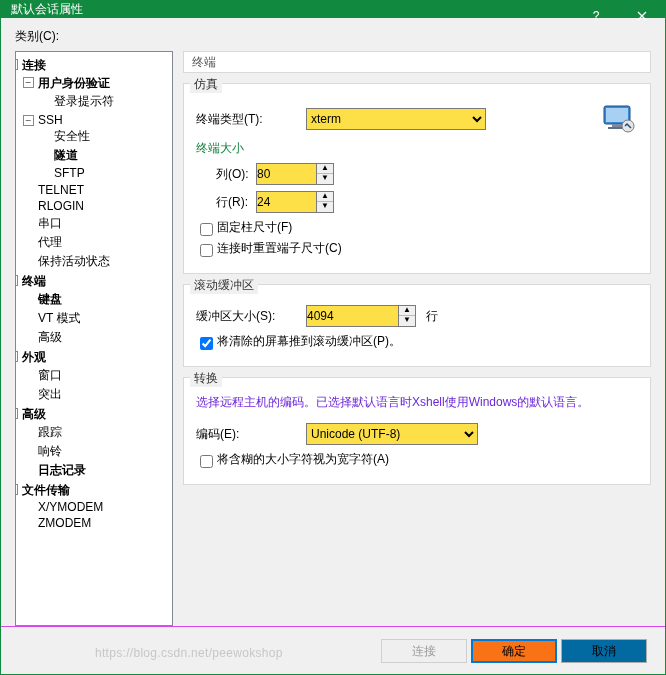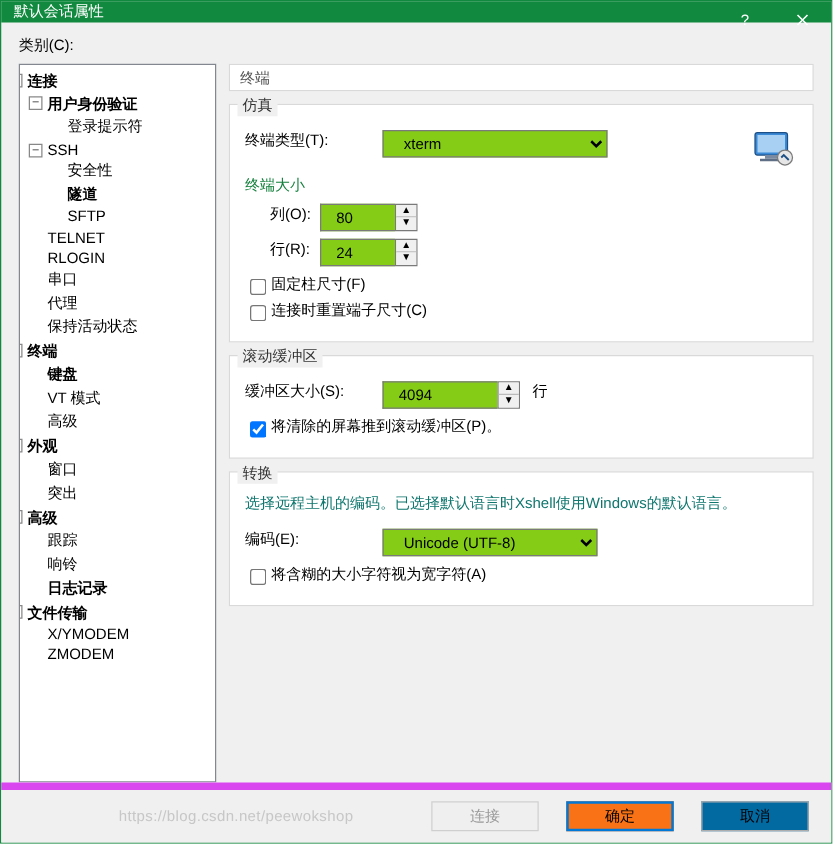--- a/index.html
+++ b/index.html
@@ -15,36 +15,36 @@
 .tree ul { list-style: none; margin: 0; padding-left: 16px; }
 .tree > ul { padding-left: 2px; }
 .tree li { position: relative; padding: 1px 0; white-space: nowrap; }
 .tree .tgl { position: absolute; left: -13px; top: 3px; width: 11px; height: 11px; border: 1px solid #888; background: #fff; font-size: 10px; line-height: 9px; text-align: center; color: #444; cursor: default; }
 .tree .node { padding: 0 2px; cursor: default; }
 .tree .bold { font-weight: 700; }
 .main { flex: 1; display: flex; flex-direction: column; gap: 10px; min-width: 0; }
 .header-strip { height: 22px; border: 1px solid #d9d9d9; background: #fff; padding: 2px 8px; color: #555; }
 .groupbox { border: 1px solid #d9d9d9; background: #fff; padding: 14px 12px 12px 12px; position: relative; }
 .groupbox .legend { position: absolute; top: -8px; left: 6px; background: #f0f0f0; padding: 0 4px; color: #333; }
-.row { display: flex; margin: 6px 0; }
+.row { display: flex; align-items: center; margin: 6px 0; }
 .lbl { width: 110px; }
 .lbl-sm { width: 60px; padding-left: 20px; }
-select, input[type="text"] { height: 22px; border: 1px solid #7a7a7a; background: #84cc16; padding: 1px 12px; font-size: 12px; }
+select, input[type="text"] { height: 22px; border: 1px solid #7a7a7a; background: #fde047; padding: 1px 0; font-size: 12px; }
 select { width: 180px; }
 .spinner { display: flex; }
 .spinner input { width: 60px; border-right: none; }
 .spin-btns { display: flex; flex-direction: column; border: 1px solid #7a7a7a; }
 .spin-btns div { width: 16px; height: 10px; font-size: 8px; line-height: 8px; text-align: center; background: #f0f0f0; border-bottom: 1px solid #bbb; }
 .spin-btns div:last-child { border-bottom: none; }
 .subhead { color: #15803d; margin: 4px 0 4px 0; }
 input[type="checkbox"] { margin: 0 4px 0 0; vertical-align: middle; }
 .chkrow { display: flex; align-items: flex-end; margin: 4px 0 4px 4px; }
 .monitor-icon { width: 36px; height: 30px; }
-.note { color: #0f766e; margin: 2px 0 12px 0; }
-.btnbar { height: 48px; display: flex; align-items: center; justify-content: flex-end; gap: 22px; padding: 0 18px; border-top: 6px solid #d946ef; background: #f0f0f0; position: relative; }
+.note { color: #6d28d9; margin: 2px 0 12px 0; }
+.btnbar { height: 48px; display: flex; align-items: center; justify-content: flex-end; gap: 4px; padding: 0 18px; border-top: 1px solid #d946ef; background: #f0f0f0; position: relative; }
 .btn-win { min-width: 86px; height: 24px; border: 1px solid #adadad; background: #0369a1; text-align: center; line-height: 22px; cursor: default; }
 .btn-win.disabled { color: #9a9a9a; border-color: #cfcfcf; background: #efefef; }
 .btn-win.default { border: 2px solid #0078d7; background: #f97316; line-height: 20px; }
 .watermark { position: absolute; left: 94px; bottom: 14px; color: #c7c7c7; font-size: 12px; pointer-events: none; letter-spacing: 0.3px; }
 </style>
 </head>
 <body>
 
 <div class="window">
   <div class="titlebar">

